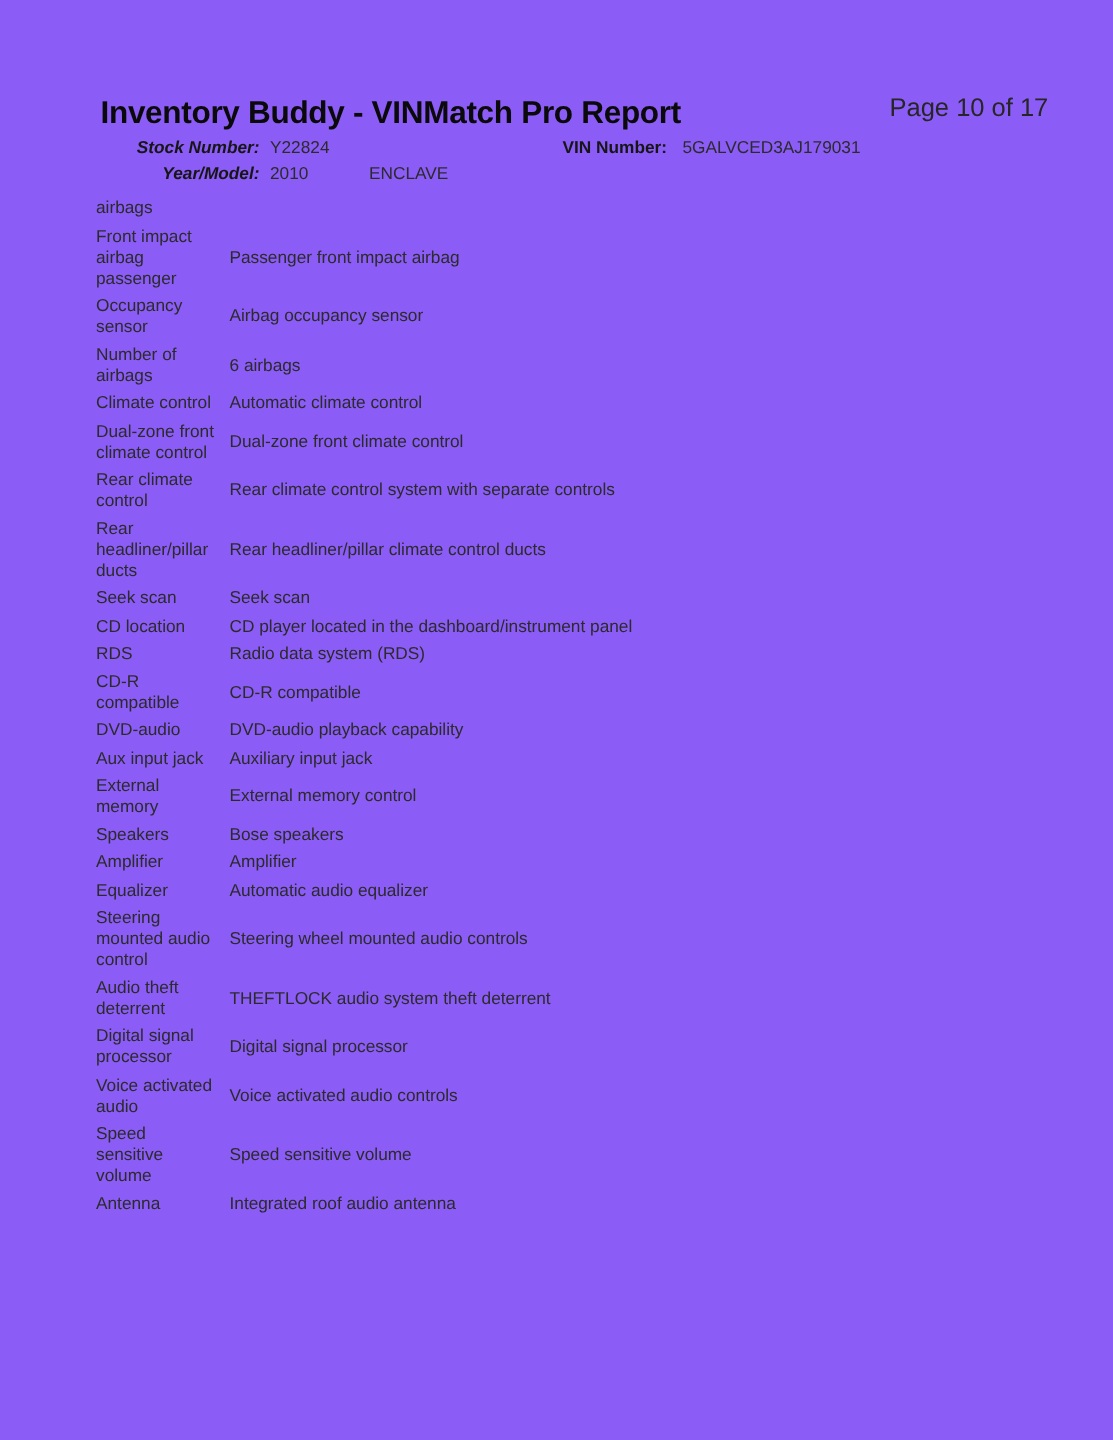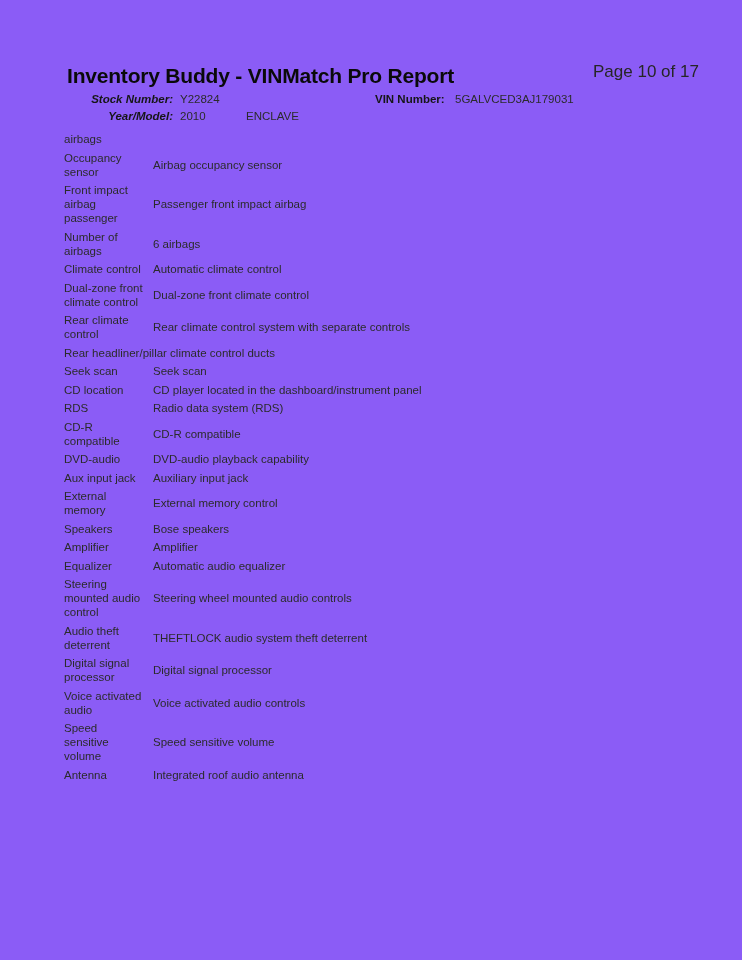--- a/index.html
+++ b/index.html
@@ -113,33 +113,33 @@
   <div class="meta-value year-value">2010</div>
   <div class="meta-value model-value">ENCLAVE</div>
 
   <div class="feature-rows" id="feature-rows">
   <div class="feature-row">
     <div class="feature-label">airbags</div>
     <div class="feature-value"></div>
   </div>
 
   <div class="feature-row">
-    <div class="feature-label">Occupancy
-sensor</div>
-    <div class="feature-value">Airbag occupancy sensor</div>
-  </div>
-
-  <div class="feature-row">
     <div class="feature-label">Front impact
 airbag
 passenger</div>
     <div class="feature-value">Passenger front impact airbag</div>
   </div>
 
   <div class="feature-row">
+    <div class="feature-label">Occupancy
+sensor</div>
+    <div class="feature-value">Airbag occupancy sensor</div>
+  </div>
+
+  <div class="feature-row">
     <div class="feature-label">Number of
 airbags</div>
     <div class="feature-value">6 airbags</div>
   </div>
 
   <div class="feature-row">
     <div class="feature-label">Climate control</div>
     <div class="feature-value">Automatic climate control</div>
   </div>
 
@@ -150,20 +150,23 @@
   </div>
 
   <div class="feature-row">
     <div class="feature-label">Rear climate
 control</div>
     <div class="feature-value">Rear climate control system with separate controls</div>
   </div>
 
 
   <div class="feature-row">
+    <div class="feature-label">Rear
+headliner/pillar
+ducts</div>
     <div class="feature-value">Rear headliner/pillar climate control ducts</div>
   </div>
 
   <div class="feature-row">
     <div class="feature-label">Seek scan</div>
     <div class="feature-value">Seek scan</div>
   </div>
 
 
   <div class="feature-row">

